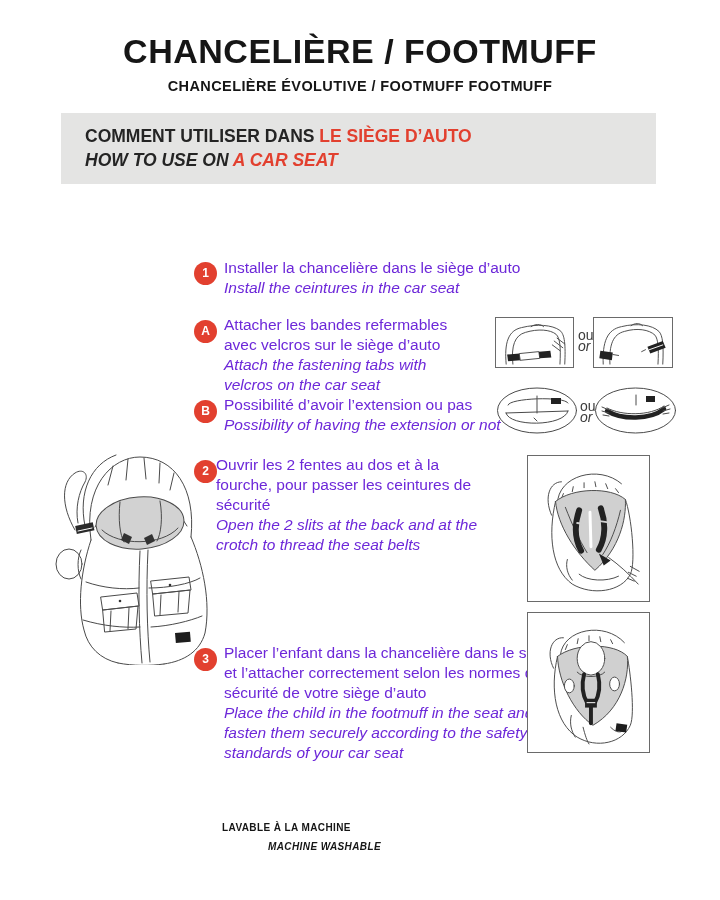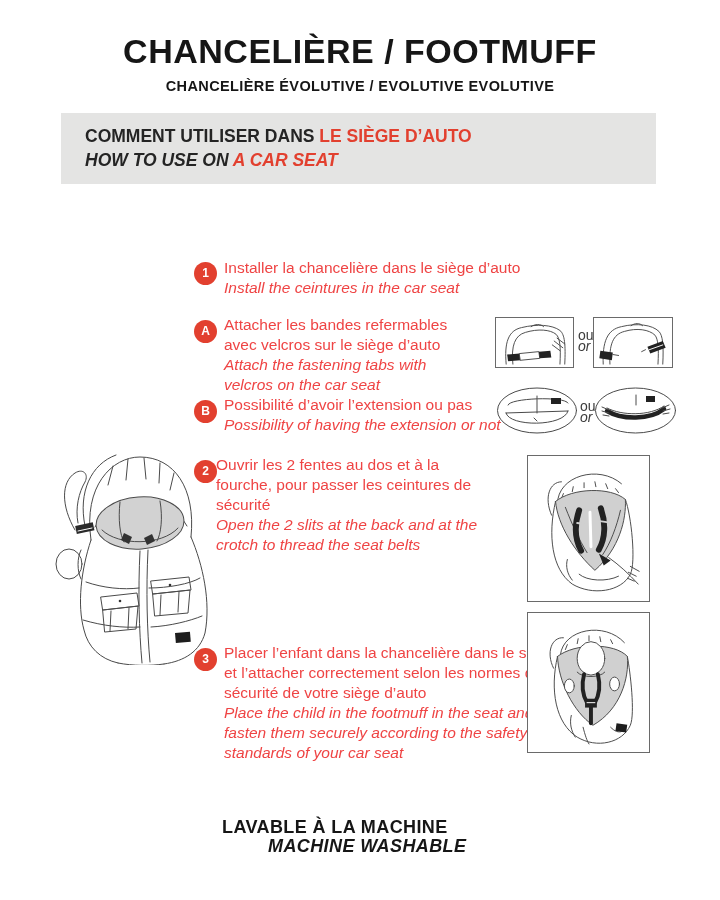--- a/index.html
+++ b/index.html
@@ -22,42 +22,42 @@
   .banner{position:absolute;left:61px;top:113px;width:595px;height:71px;
     background:var(--banner-gray);padding:11px 16px 0 24px;}
   .banner-line{font-size:17.5px;font-weight:700;line-height:24px;color:#242424;white-space:nowrap;}
   .banner-line.en{font-style:italic;}
   .accent{color:var(--accent-red);}
 
   .step{position:absolute;}
   .badge{position:absolute;width:23px;height:23px;border-radius:50%;
     background:var(--accent-red);color:#fff;font-size:12px;font-weight:700;
     text-align:center;line-height:23px;}
-  .step-text{position:absolute;font-size:15.5px;line-height:20px;color:#ef4444;}
+  .step-text{position:absolute;font-size:15.5px;line-height:20px;color:#6d28d9;}
   .step-text .fr{font-style:normal;}
   .step-text .en{font-style:italic;}
 
   .connector{position:absolute;font-size:14px;line-height:11px;color:#3c3c3c;}
   .connector .or{font-style:italic;}
 
   .figure{position:absolute;}
   .boxed{border:1px solid #6a6a6a;background:#fff;}
   .figure svg{display:block;width:100%;height:100%;}
 
-  .footer{position:absolute;left:222px;top:818px;font-size:18px;font-weight:700;
+  .footer{position:absolute;left:222px;top:818px;font-size:10px;font-weight:700;
     line-height:19px;letter-spacing:.4px;color:#161616;}
   .footer .en{font-style:italic;margin-left:46px;}
 </style>
 </head>
 <body>
 
 <div class="page">
 
   <h1 class="title">CHANCELIÈRE / FOOTMUFF</h1>
-  <div class="subtitle">CHANCELIÈRE ÉVOLUTIVE / EVOLUTIVE EVOLUTIVE</div>
+  <div class="subtitle">CHANCELIÈRE ÉVOLUTIVE / FOOTMUFF FOOTMUFF</div>
 
   <div class="banner">
     <div class="banner-line fr"><span>COMMENT UTILISER DANS </span><span class="accent">LE SIÈGE D’AUTO</span></div>
     <div class="banner-line en"><span>HOW TO USE ON </span><span class="accent">A CAR SEAT</span></div>
   </div>
 
   <div class="step">
     <div class="badge" style="left:194px;top:262px;">1</div>
     <div class="step-text" style="left:224px;top:258px;width:345px;">
       <div class="fr">Installer la chancelière dans le siège d’auto</div>

